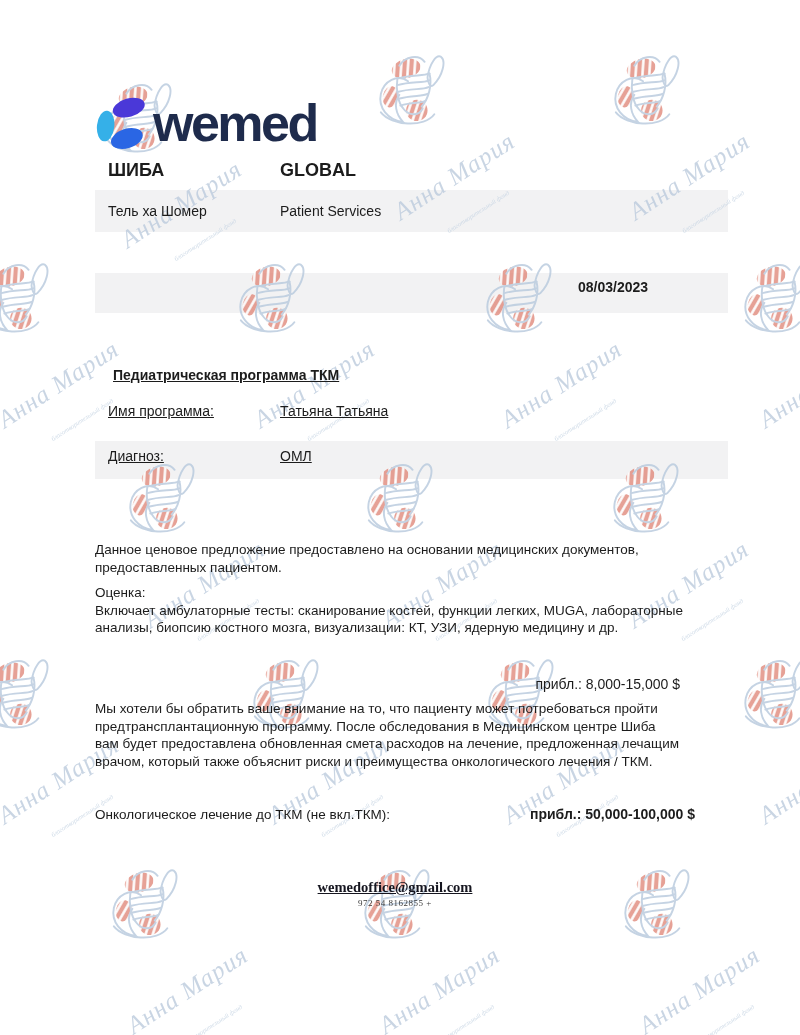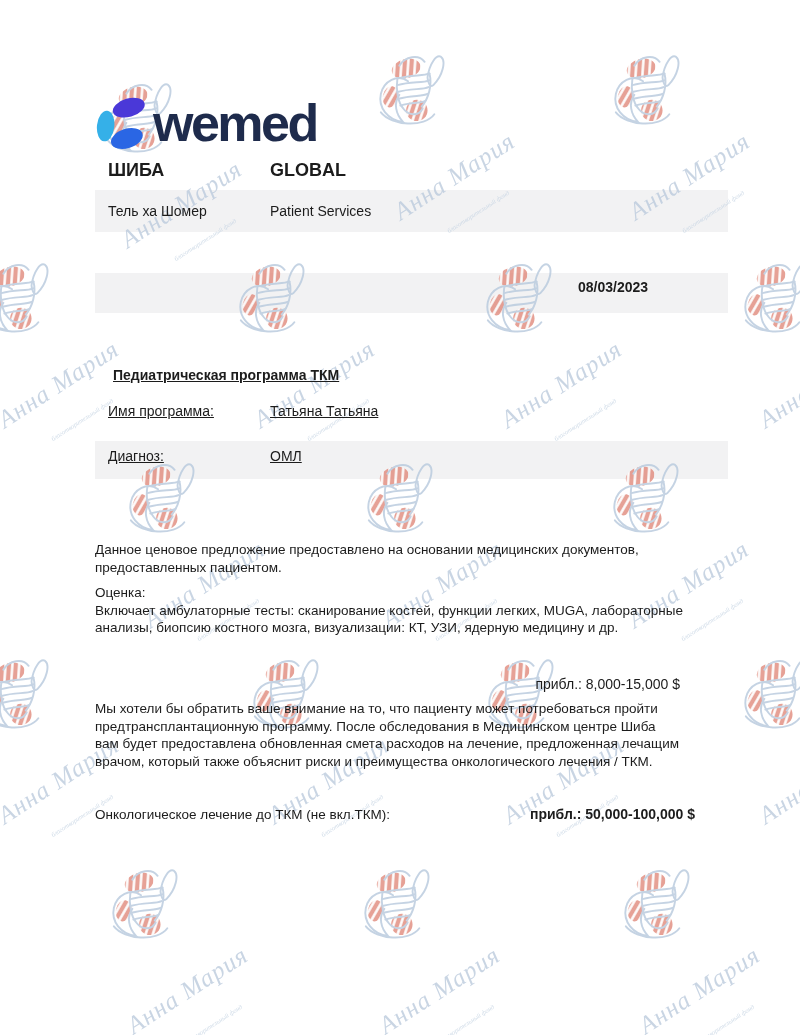--- a/index.html
+++ b/index.html
@@ -33,21 +33,21 @@
   .content{position:absolute;inset:0;z-index:3;}
   .abs{position:absolute;}
   .logo{left:96px;top:46px;display:flex;align-items:center;gap:3px;margin-top:48px;}
   .logo-text{
     font-size:52px;font-weight:700;color:#1e2b4c;letter-spacing:-2.5px;line-height:1;
     padding-bottom:6px;
   }
   .h-bold{font-size:18px;font-weight:700;}
   .h-reg{font-size:14px;}
   .c1{left:108px;}
-  .c2{left:270px;}
+  .c2{left:280px;}
   .row-titles{top:160px;}
   .row-values{top:203px;}
   .date{left:578px;top:279px;font-size:14px;font-weight:bold;}
   .doc-title{left:113px;top:367px;font-size:14px;font-weight:700;text-decoration:underline;}
   .u{text-decoration:underline;}
   .prow1{top:403px;}
   .prow2{top:448px;}
   .para{left:95px;font-size:13.5px;line-height:17.5px;}
   .intro{top:541px;width:595px;}
   .estimate{top:584px;width:595px;}
@@ -259,15 +259,19 @@
 
     <div class="abs price price1">прибл.: 8,000-15,000 $</div>
 
     <div class="abs para notice">Мы хотели бы обратить ваше внимание на то, что пациенту может потребоваться пройти предтрансплантационную программу. После обследования в Медицинском центре Шиба вам будет предоставлена обновленная смета расходов на лечение, предложенная лечащим врачом, который также объяснит риски и преимущества онкологического лечения / ТКМ.</div>
 
     <div class="abs onc-row">
       <span class="onc-label">Онкологическое лечение до ТКМ (не вкл.ТКМ):</span>
       <span class="onc-price">прибл.: 50,000-100,000 $</span>
     </div>
 
+    <div class="abs footer">
+      <a class="email">wemedoffice@gmail.com</a>
+      <div class="phone">972 54 8162855 +</div>
+    </div>
 
   </div>
 </div>
 
 </body></html>

